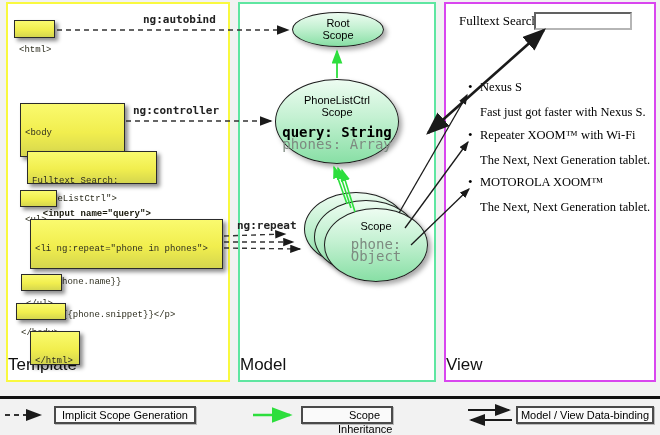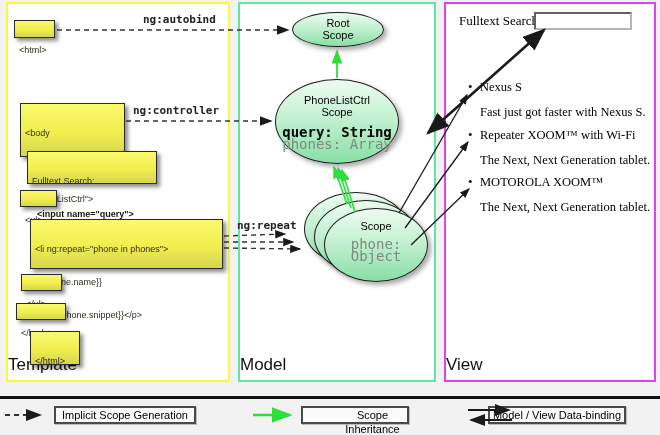--- a/index.html
+++ b/index.html
@@ -4,21 +4,21 @@
 <style>
   html,body{margin:0;padding:0;}
   .canvas{position:relative;width:660px;height:435px;background:#f2f2f2;
           font-family:"Liberation Sans",sans-serif;overflow:hidden;}
   .col{position:absolute;top:2px;height:380px;background:#ffffff;box-sizing:border-box;}
   .col-label{position:absolute;bottom:5px;left:0;width:100%;text-align:left;
              font-size:17px;color:#111;}
   .codebox{position:absolute;box-sizing:border-box;
            background:linear-gradient(180deg,#fafa6e 0%,#f1ee4e 55%,#d5d64e 100%);
            border:1.5px solid #2b2b2b;box-shadow:3px 3px 4px rgba(0,0,0,.45);
-           font-family:Liberation Sans, sans-serif;font-size:9px;line-height:11px;
+           font-family:Liberation Mono, monospace;font-size:9px;line-height:11px;
            color:#2e2e1f;padding:2px 4px;white-space:pre;z-index:5;}
   .codebox .b{font-weight:bold;color:#151508;}
   .conn-label{position:absolute;font-family:"DejaVu Sans Mono",monospace;
               font-size:11px;font-weight:bold;color:#222;z-index:6;}
   .ellipse{position:absolute;box-sizing:border-box;border-radius:50%;
            border:1.5px solid #1d1d1d;
            background:linear-gradient(180deg,#edfcf1 0%,#c4f1d2 45%,#88dfa5 100%);
            box-shadow:3px 3px 5px rgba(0,0,0,.35);z-index:10;text-align:center;}
   .ellipse .title{font-size:11px;line-height:12px;color:#000;}
   .ellipse .prop{font-family:"DejaVu Sans Mono",monospace;font-size:14px;
@@ -127,22 +127,22 @@
     <div class="t"><span class="dot">•</span><span>Repeater XOOM™  with Wi-Fi</span></div>
     <div class="d">The Next, Next Generation tablet.</div>
   </div>
   <div class="view-item" style="top:175px;">
     <div class="t"><span class="dot">•</span><span>MOTOROLA XOOM™</span></div>
     <div class="d">The Next, Next Generation tablet.</div>
   </div>
 
   <div class="sep"></div>
   <div class="legend-box" style="left:54px;width:142px;">Implicit Scope Generation</div>
-  <div class="legend-box" style="left:301px;width:108px;padding-left:35px;">Scope Inheritance</div>
-  <div class="legend-box" style="left:488px;width:138px;">Model / View Data-binding</div>
+  <div class="legend-box" style="left:301px;width:92px;padding-left:35px;">Scope Inheritance</div>
+  <div class="legend-box" style="left:516px;width:138px;">Model / View Data-binding</div>
 
   <svg class="overlay" width="660" height="435">
     <defs>
       <marker id="ah" orient="auto" markerWidth="9" markerHeight="8" refX="7" refY="3">
         <path d="M0,0 L8,3 L0,6 z" fill="#1a1a1a"></path>
       </marker>
       <marker id="ahg" orient="auto" markerWidth="9" markerHeight="8" refX="7" refY="3">
         <path d="M0,0 L8,3 L0,6 z" fill="#2dde3d"></path>
       </marker>
       <marker id="ahb" orient="auto-start-reverse" markerWidth="10" markerHeight="9" refX="8" refY="3.5">

